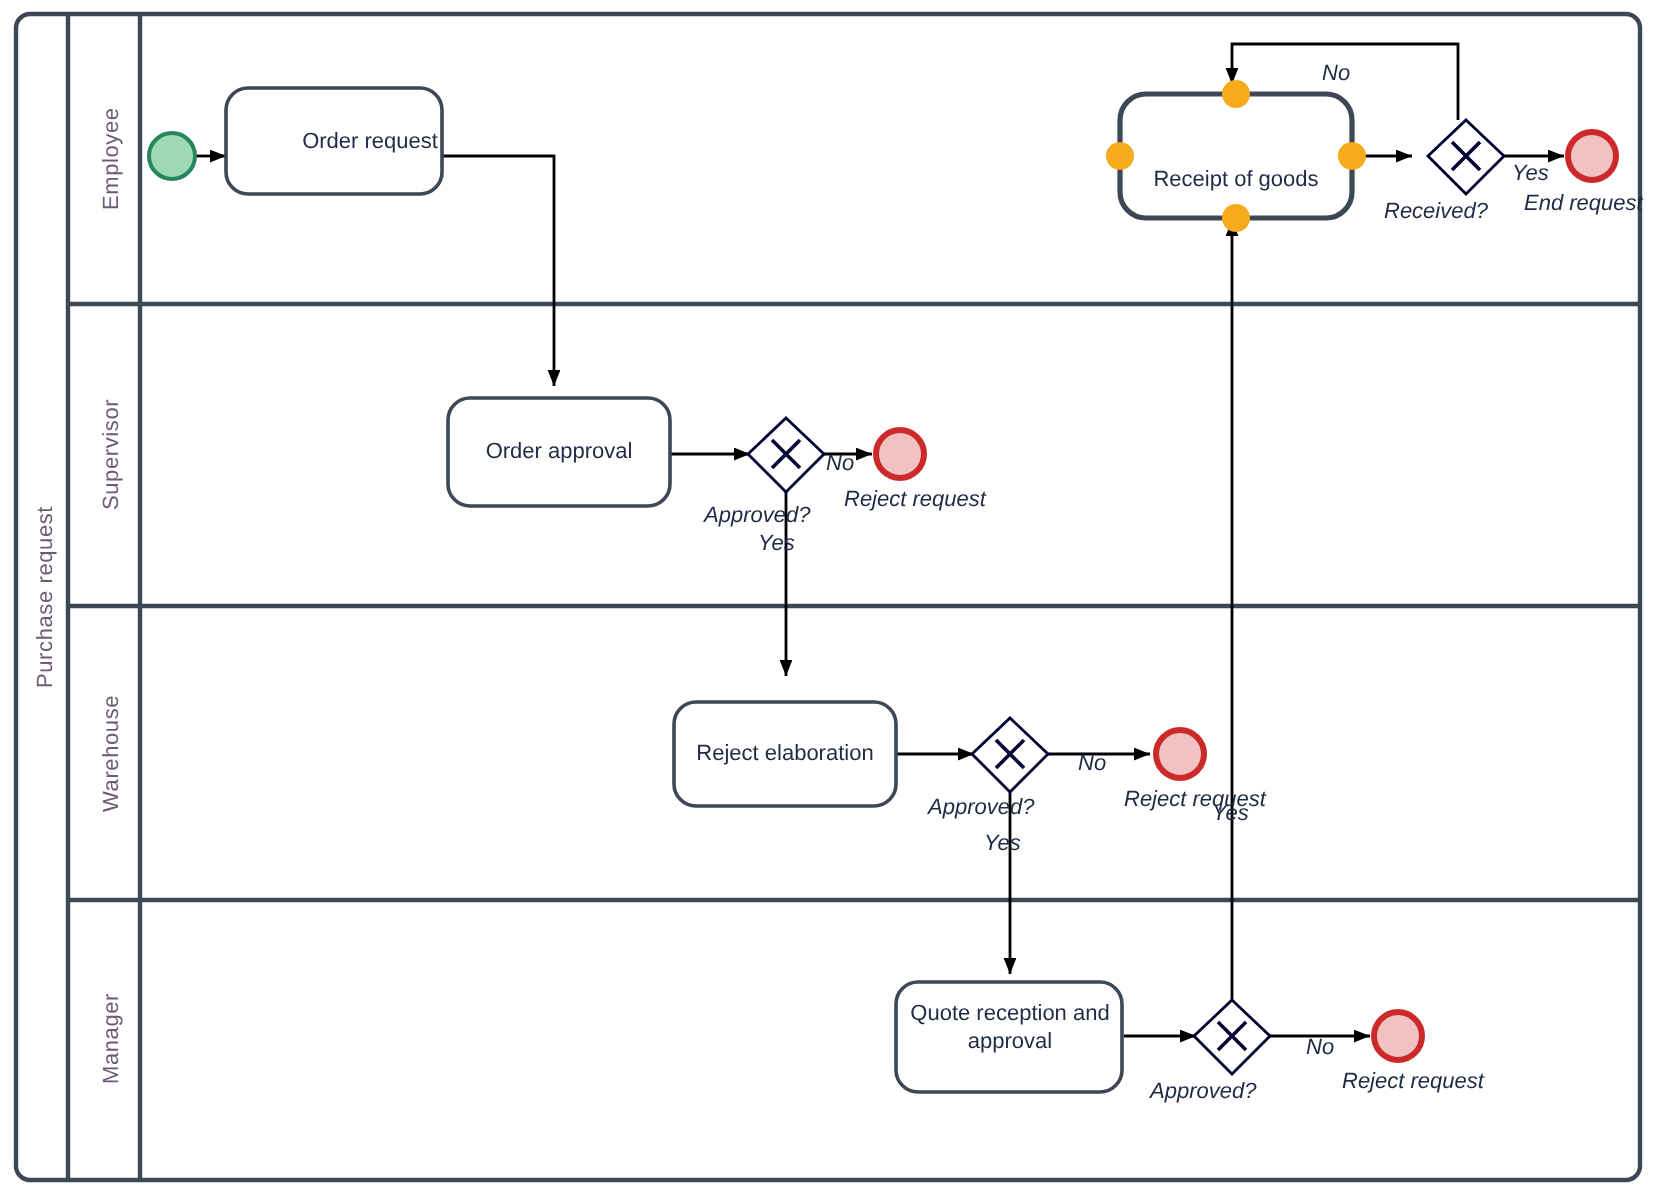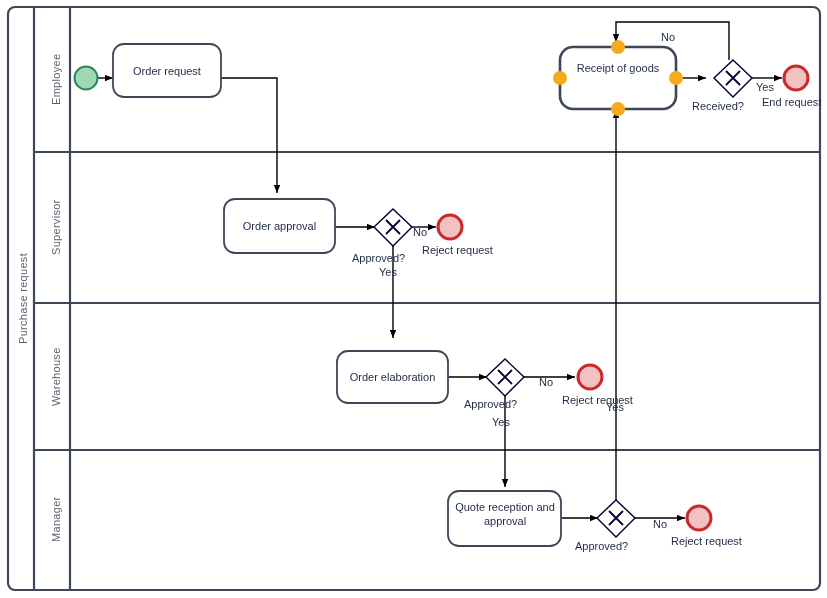--- a/index.html
+++ b/index.html
@@ -24,20 +24,21 @@
     top: 0;
     width: 827px;
     height: 598px;
   }
   .lbl {
     position: absolute;
     font-family: "Liberation Sans", sans-serif;
     color: #1f2a44;
     white-space: pre;
     pointer-events: none;
+    font-style: italic;
   }
   .task-label {
     position: absolute;
     display: flex;
     align-items: center;
     justify-content: center;
     text-align: center;
     font-size: 11px;
     color: #1f2a44;
     line-height: 14px;
@@ -177,24 +178,24 @@
     </g>
   </svg>
 
   <div class="pool-label" style="left:10px; top:7px; width:26px; height:583px;">Purchase request</div>
 
   <div class="lane-label" style="left:44px; top:7px; width:24px; height:145px;">Employee</div>
   <div class="lane-label" style="left:44px; top:152px; width:24px; height:151px;">Supervisor</div>
   <div class="lane-label" style="left:44px; top:303px; width:24px; height:147px;">Warehouse</div>
   <div class="lane-label" style="left:44px; top:450px; width:24px; height:139px;">Manager</div>
 
-  <div class="task-label" style="left:113px; top:44px; width:108px; height:53px;">Order request</div>
-  <div class="task-label" style="left:560px; top:37px; width:116px; height:62px;">Receipt of goods</div>
+  <div class="task-label" style="left:113px; top:44px; width:108px; height:53px;padding-left:18px;">Order request</div>
+  <div class="task-label" style="left:560px; top:59px; width:116px; height:62px;">Receipt of goods</div>
   <div class="task-label" style="left:224px; top:199px; width:111px; height:54px;">Order approval</div>
-  <div class="task-label" style="left:337px; top:351px; width:111px; height:52px;">Order elaboration</div>
+  <div class="task-label" style="left:337px; top:351px; width:111px; height:52px;">Reject elaboration</div>
   <div class="task-label" style="left:450px; top:491px; width:110px; height:45px;">Quote reception and approval</div>
 
   <div class="lbl elem-label" style="left:352px; top:252px; width:82px;">Approved?</div>
   <div class="lbl elem-label" style="left:464px; top:398px; width:82px;">Approved?</div>
   <div class="lbl elem-label" style="left:575px; top:540px; width:82px;">Approved?</div>
   <div class="lbl elem-label" style="left:692px; top:100px; width:82px;">Received?</div>
 
   <div class="lbl elem-label" style="left:762px; top:96px; width:72px;">End request</div>
   <div class="lbl elem-label" style="left:422px; top:243px; width:56px; line-height:15px;">Reject request</div>
   <div class="lbl elem-label" style="left:562px; top:393px; width:56px; line-height:15px;">Reject request</div>

